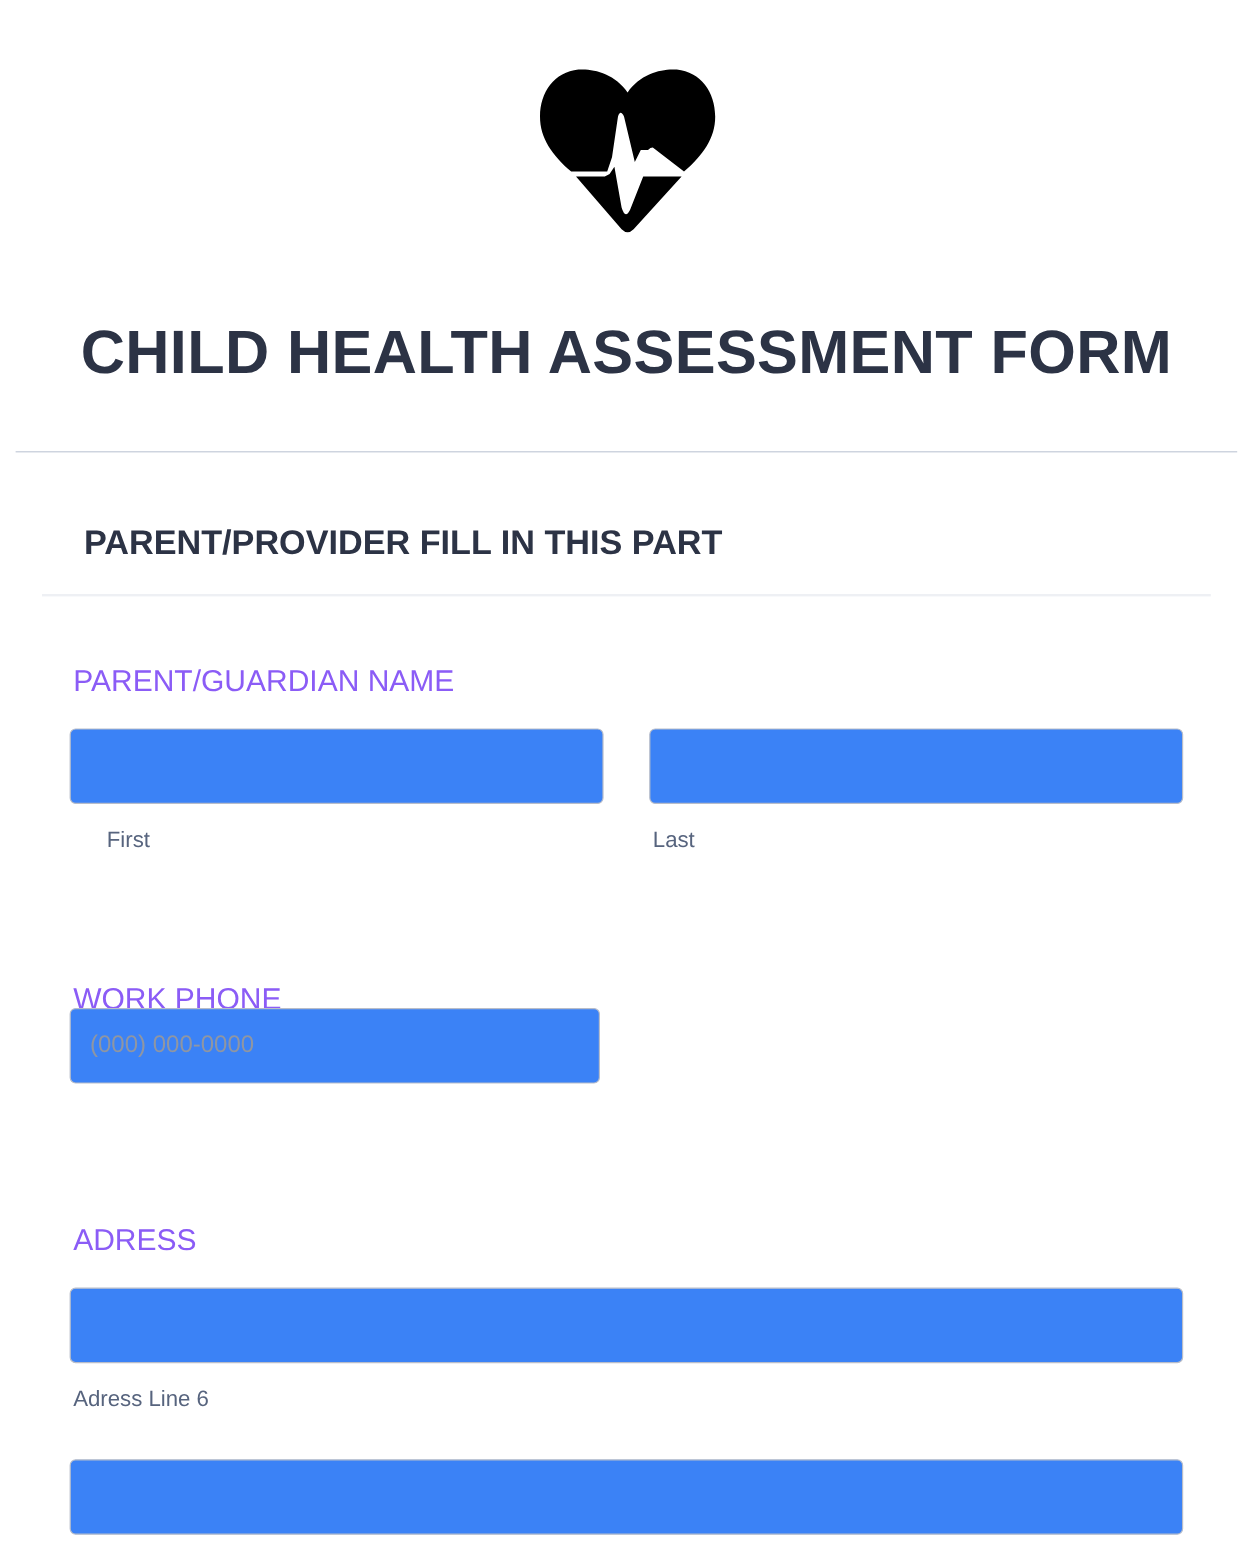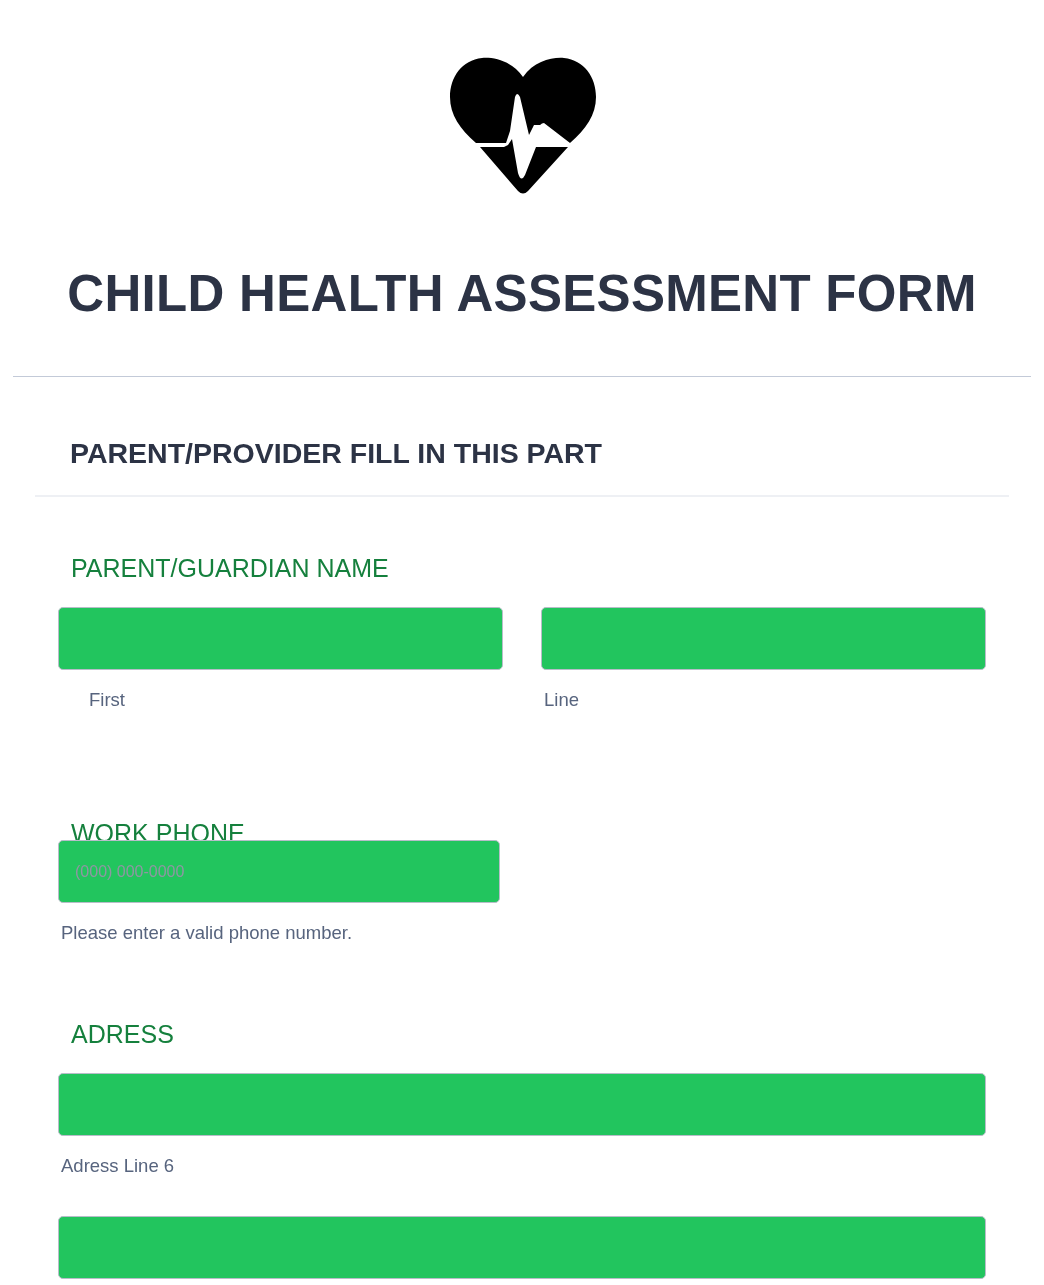--- a/index.html
+++ b/index.html
@@ -62,32 +62,31 @@
       width: 974px;
       height: 2px;
       background: #eef0f4;
     }
 
     .field-label {
       position: absolute;
       left: 61px;
       font-size: 25px;
       line-height: 30px;
-      color: #15803d;
-      margin-left: 10px;
+      color: #8b5cf6;
     }
 
     .input-box {
       position: absolute;
       height: 63px;
       border: 1.5px solid #b8bdc9;
       border-radius: 5px;
-      background: #22c55e;
+      background: #3b82f6;
       font-family: "Liberation Sans", sans-serif;
-      font-size: 16px;
+      font-size: 20px;
       color: #2c3345;
       padding: 0 16px;
       outline: none;
     }
     .input-box::placeholder { color: #8f96a3; }
 
     .sublabel {
       position: absolute;
       font-size: 18.5px;
       line-height: 22px;
@@ -140,26 +139,25 @@
   <h2 class="section-heading">PARENT/PROVIDER FILL IN THIS PART</h2>
 
   <div class="divider-section"></div>
 
   <label class="field-label" style="top:553px;">PARENT/GUARDIAN NAME</label>
 
   <input class="input-box" type="text" style="left: 58px; top: 607px; width: 445px;" placeholder="">
   <span class="sublabel" style="left:61px; top:689px;margin-left:28px;">First</span>
 
   <input class="input-box" type="text" style="left: 541px; top: 607px; width: 445px;" placeholder="">
-  <span class="sublabel" style="left:544px; top:689px;">Line</span>
+  <span class="sublabel" style="left:544px; top:689px;">Last</span>
 
   <label class="field-label" style="top:818px;">WORK PHONE</label>
 
   <input class="input-box" type="tel" style="left: 58px; top: 840px; width: 442px;" placeholder="(000) 000-0000">
-  <span class="sublabel" style="left:61px; top:922px;">Please enter a valid phone number.</span>
 
   <label class="field-label" style="top:1019px;">ADRESS</label>
 
   <input class="input-box" type="text" style="left: 58px; top: 1073px; width: 928px;" placeholder="">
   <span class="sublabel" style="left:61px; top:1155px;">Adress Line 6</span>
 
   <input class="input-box" type="text" style="left: 58px; top: 1216px; width: 928px;" placeholder="">
 
 </div>
 

